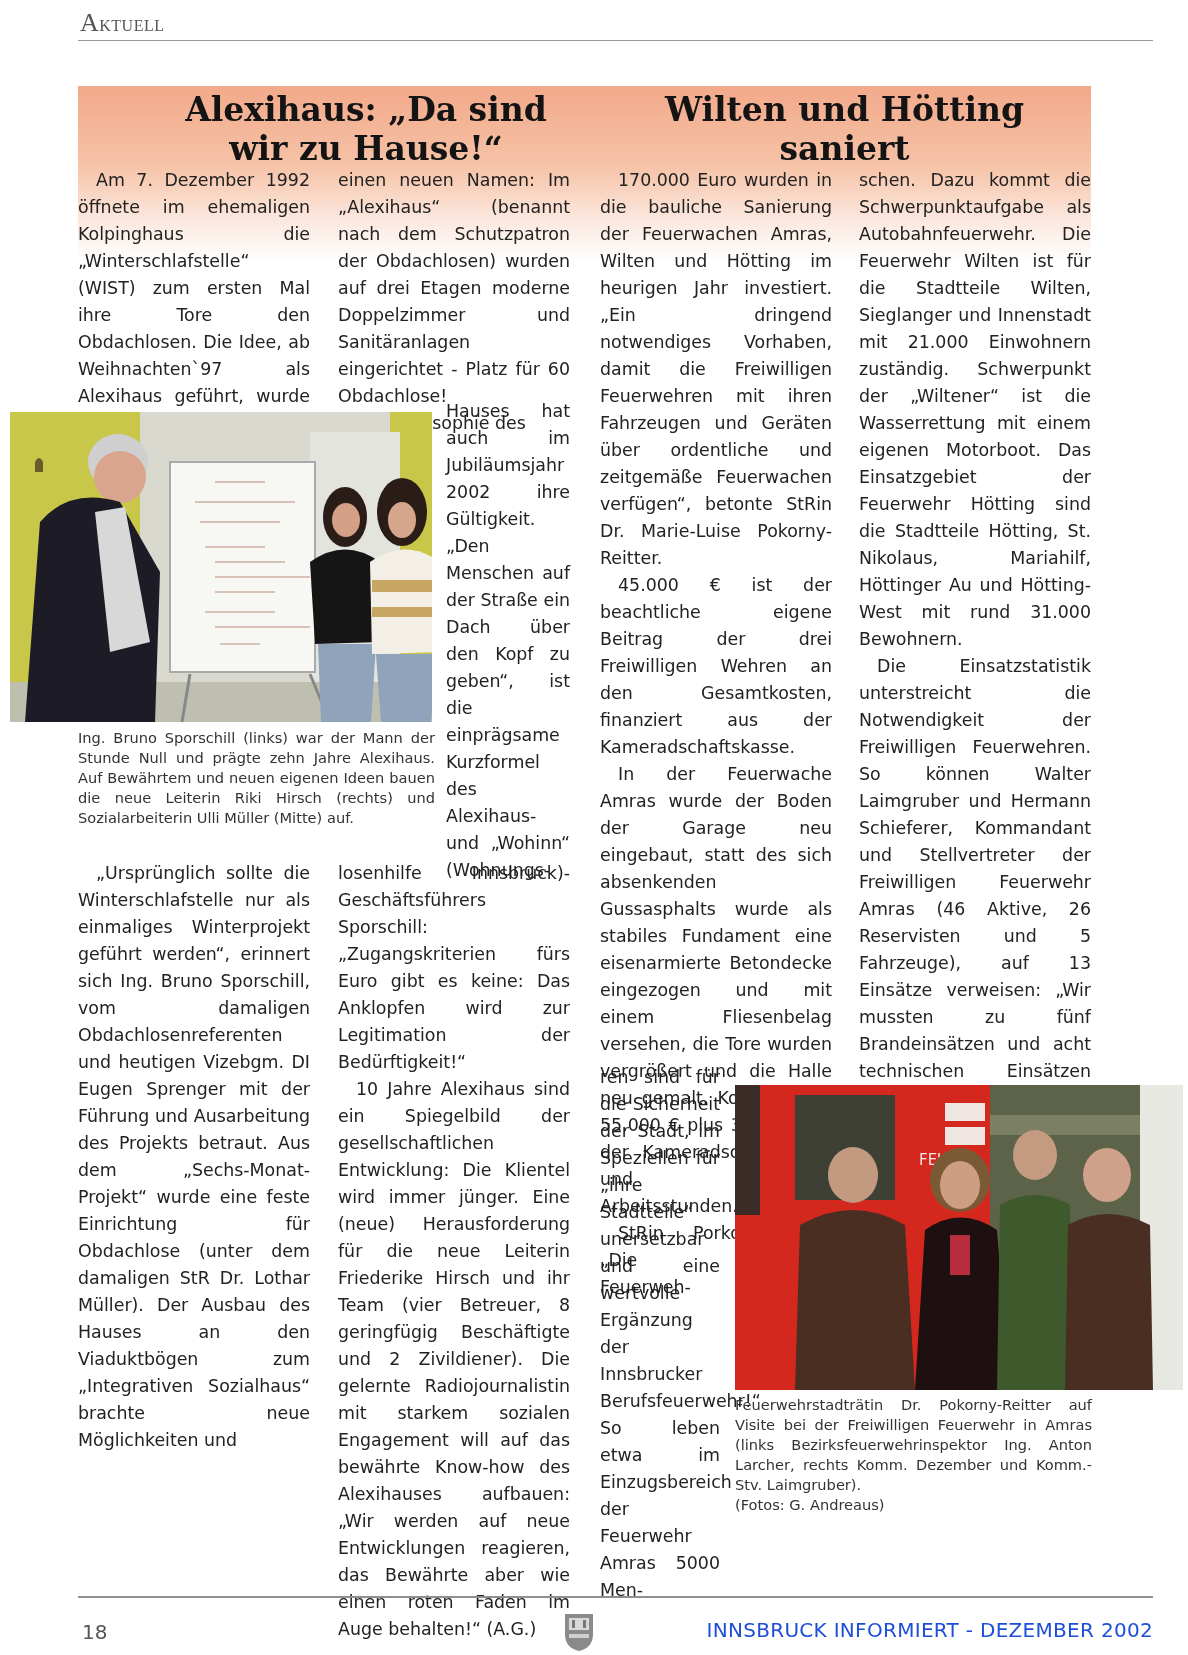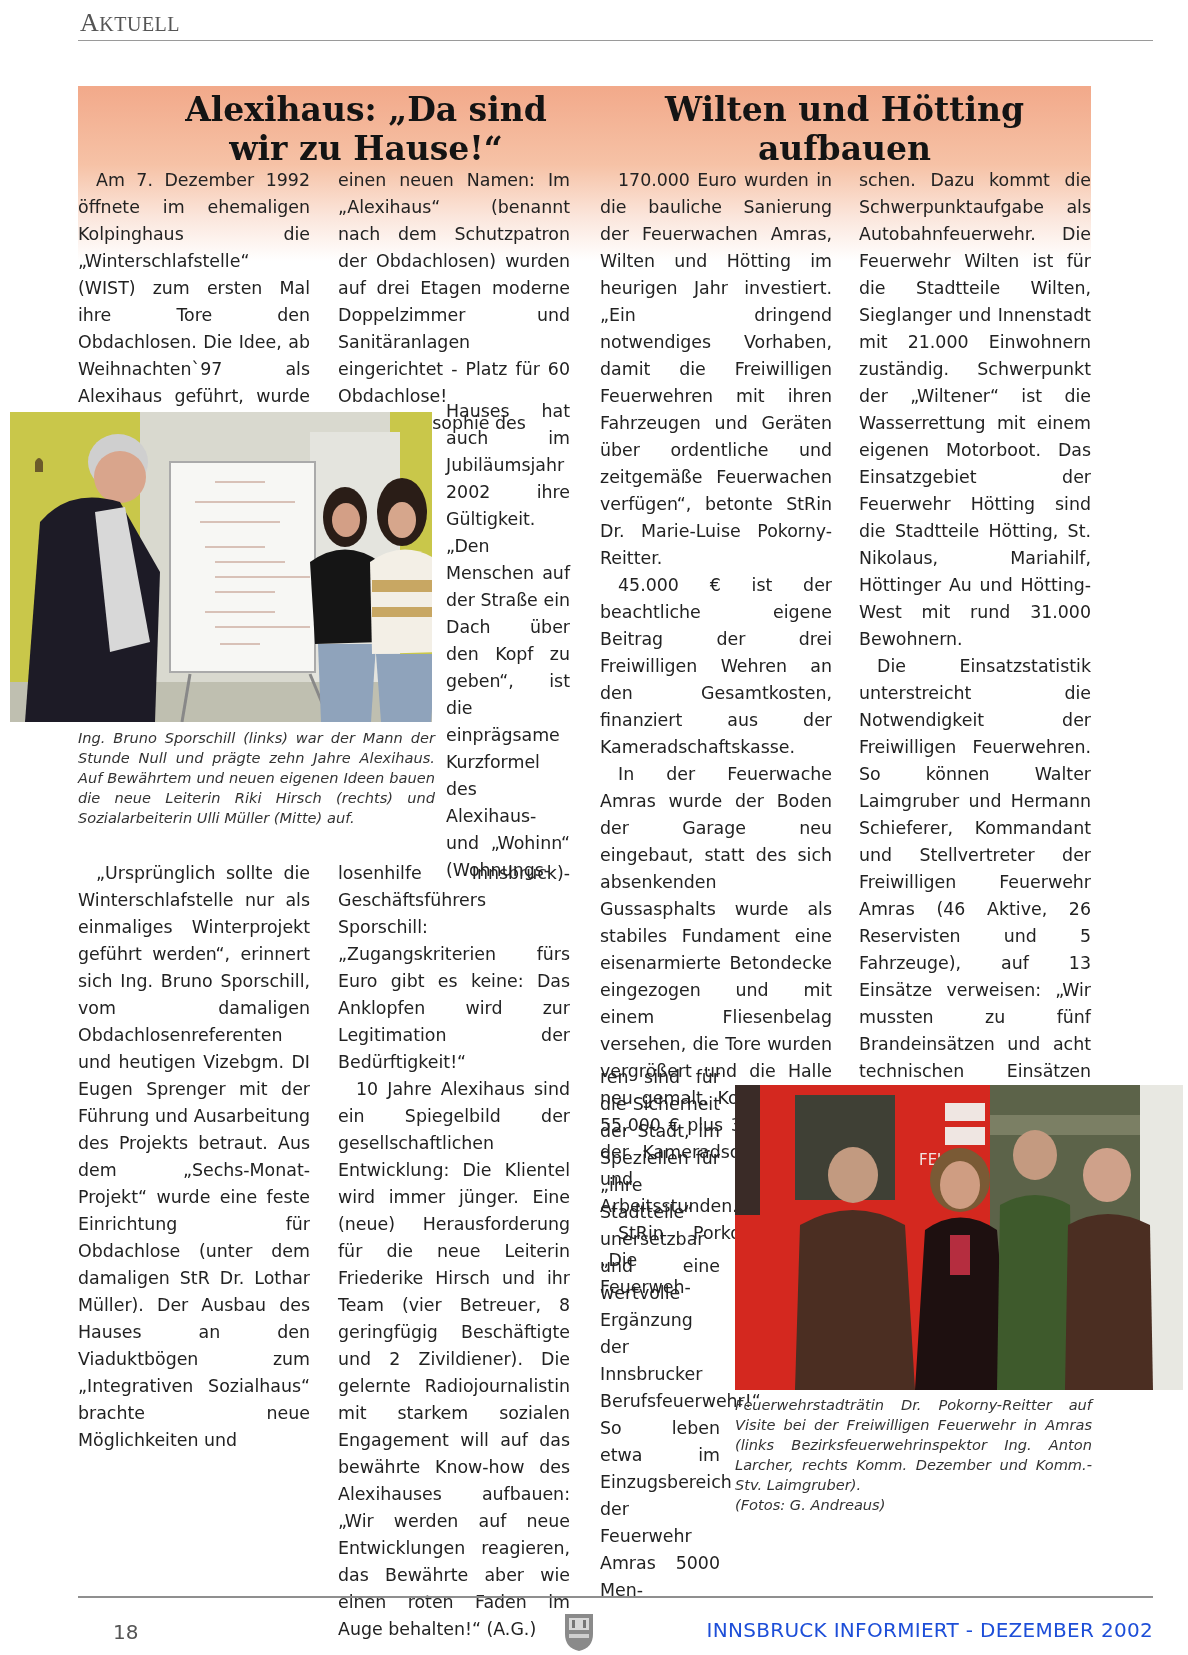--- a/index.html
+++ b/index.html
@@ -1,29 +1,29 @@
 <!DOCTYPE html>
 <html><head>
 <meta charset="utf-8">
 <style>
   html,body{margin:0;padding:0;background:#fff;}
   body{width:1188px;height:1655px;position:relative;overflow:hidden;font-family:"DejaVu Sans",sans-serif;color:#1a1a1a;}
   .section-label{position:absolute;left:80px;top:8px;font-family:"Liberation Serif",serif;font-size:26px;color:#555;letter-spacing:0.5px;}
-  .section-label .small{font-size:20px;}
+  .section-label .small{font-size:16px;}
   .top-rule{position:absolute;left:78px;right:35px;top:40px;height:1px;background:#9a9a9a;}
   .headline-box{position:absolute;height:175px;background:linear-gradient(to bottom,#f2a98a 0%,#f6c2a6 45%,#fbe6dc 75%,#ffffff 100%);}
   .headline{position:absolute;left:0;right:0;top:4px;text-align:center;font-family:"DejaVu Serif",serif;font-weight:bold;font-size:33px;line-height:39px;color:#141414;}
   .col{position:absolute;font-family:"DejaVu Sans",sans-serif;font-size:17.4px;line-height:27px;text-align:justify;color:#222;}
   .col p{margin:0;text-indent:18px;}
   .col p.noindent{text-indent:0;}
   .photo{position:absolute;overflow:hidden;}
-  .caption{position:absolute;font-family:"DejaVu Sans",sans-serif;font-style:italic;font-size:14.6px;line-height:20px;color:#333;text-align:justify;}
+  .caption{position:absolute;font-family:"DejaVu Sans",sans-serif;font-size:14.6px;line-height:20px;color:#333;text-align:justify;}
   .caption .credit{display:block;text-align:left;}
   .bottom-rule{position:absolute;left:78px;right:35px;top:1596px;height:2px;background:#8f8f8f;}
-  .page-number{position:absolute;left:82px;top:1620px;font-family:"DejaVu Sans",sans-serif;font-size:20px;color:#555;margin-left:31px;}
+  .page-number{position:absolute;left:82px;top:1620px;font-family:"DejaVu Sans",sans-serif;font-size:20px;color:#555;}
   .footer-title{position:absolute;right:35px;top:1618px;font-family:"DejaVu Sans",sans-serif;font-size:20px;color:#1d4ed8;letter-spacing:0.3px;}
   .crest{position:absolute;left:563px;top:1612px;width:32px;height:40px;}
 </style>
 </head>
 <body>
 
 <div>
   <div class="section-label"><span>A</span><span class="small">KTUELL</span></div>
   <div class="top-rule"></div>
 </div>
@@ -95,21 +95,21 @@
   </div>
   <div class="col" style="left:338px;top:860px;width:232px;">
     <p class="noindent">losenhilfe Innsbruck)-Geschäftsführers Sporschill: „Zugangskriterien fürs Euro gibt es keine: Das Anklopfen wird zur Legitimation der Bedürftigkeit!“</p>
     <p>10 Jahre Alexihaus sind ein Spiegelbild der gesellschaftlichen Entwicklung: Die Klientel wird immer jünger. Eine (neue) Herausforderung für die neue Leiterin Friederike Hirsch und ihr Team (vier Betreuer, 8 geringfügig Beschäftigte und 2 Zivildiener). Die gelernte Radiojournalistin mit starkem sozialen Engagement will auf das bewährte Know-how des Alexihauses aufbauen: „Wir werden auf neue Entwicklungen reagieren, das Bewährte aber wie einen roten Faden im Auge behalten!“ (A.G.)</p>
   </div>
 </div>
 
 <div>
   <div class="headline-box" style="left:598px;top:86px;width:493px;">
     <div class="headline">
-      <div>Wilten und Hötting aufbauen</div>
+      <div>Wilten und Hötting saniert</div>
     </div>
   </div>
 
   <div class="col" style="left:600px;top:167px;width:232px;">
     <p>170.000 Euro wurden in die bauliche Sanierung der Feuerwachen Amras, Wilten und Hötting im heurigen Jahr investiert. „Ein dringend notwendiges Vorhaben, damit die Freiwilligen Feuerwehren mit ihren Fahrzeugen und Geräten über ordentliche und zeitgemäße Feuerwachen verfügen“, betonte StRin Dr. Marie-Luise Pokorny-Reitter.</p>
     <p>45.000 € ist der beachtliche eigene Beitrag der drei Freiwilligen Wehren an den Gesamtkosten, finanziert aus der Kameradschaftskasse.</p>
     <p>In der Feuerwache Amras wurde der Boden der Garage neu eingebaut, statt des sich absenkenden Gussasphalts wurde als stabiles Fundament eine eisenarmierte Betondecke eingezogen und mit einem Fliesenbelag versehen, die Tore wurden vergrößert und die Halle neu gemalt. Kostenpunkt: 55.000 € plus 3500 € aus der Kameradschaftskasse und eigene Arbeitsstunden.</p>
     <p>StRin Porkony-Reitter: „Die Freiwilligen Feuerweh-</p>
   </div>
   <div class="col" style="left:600px;top:1064px;width:120px;">

